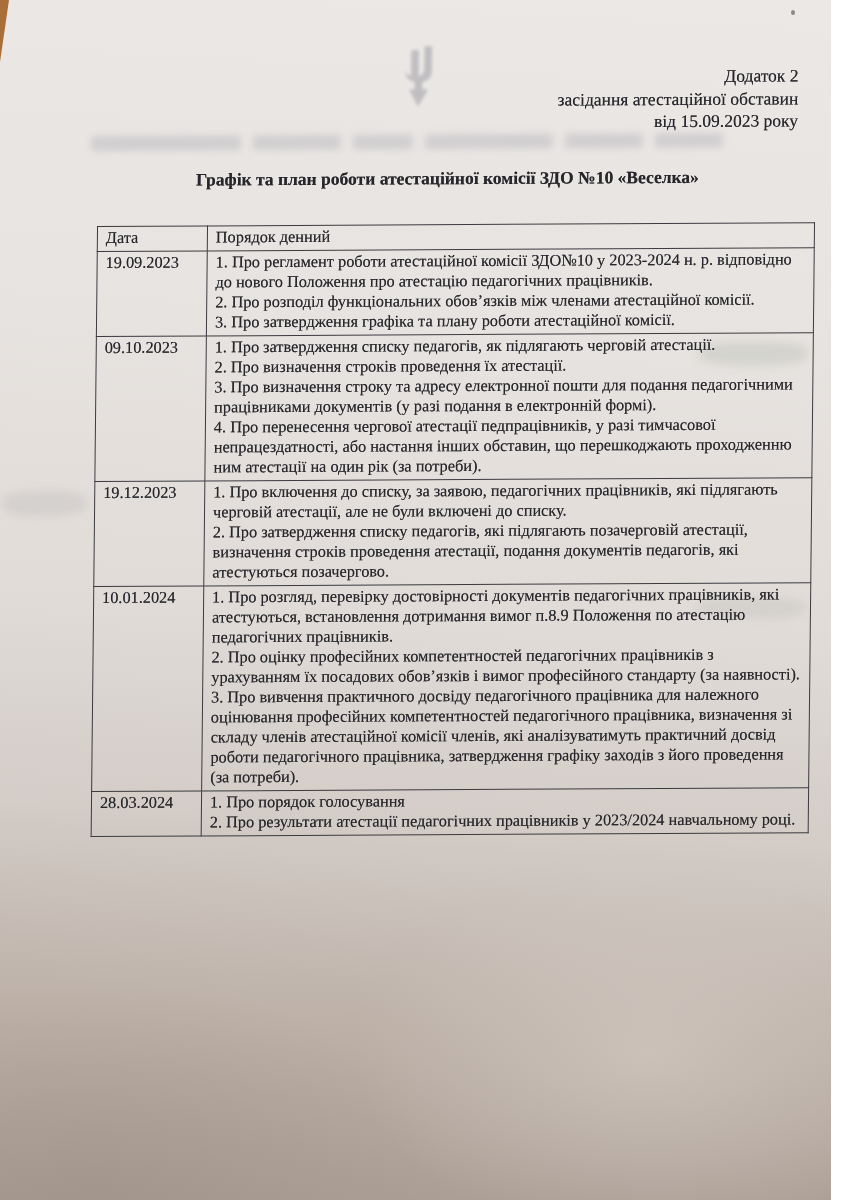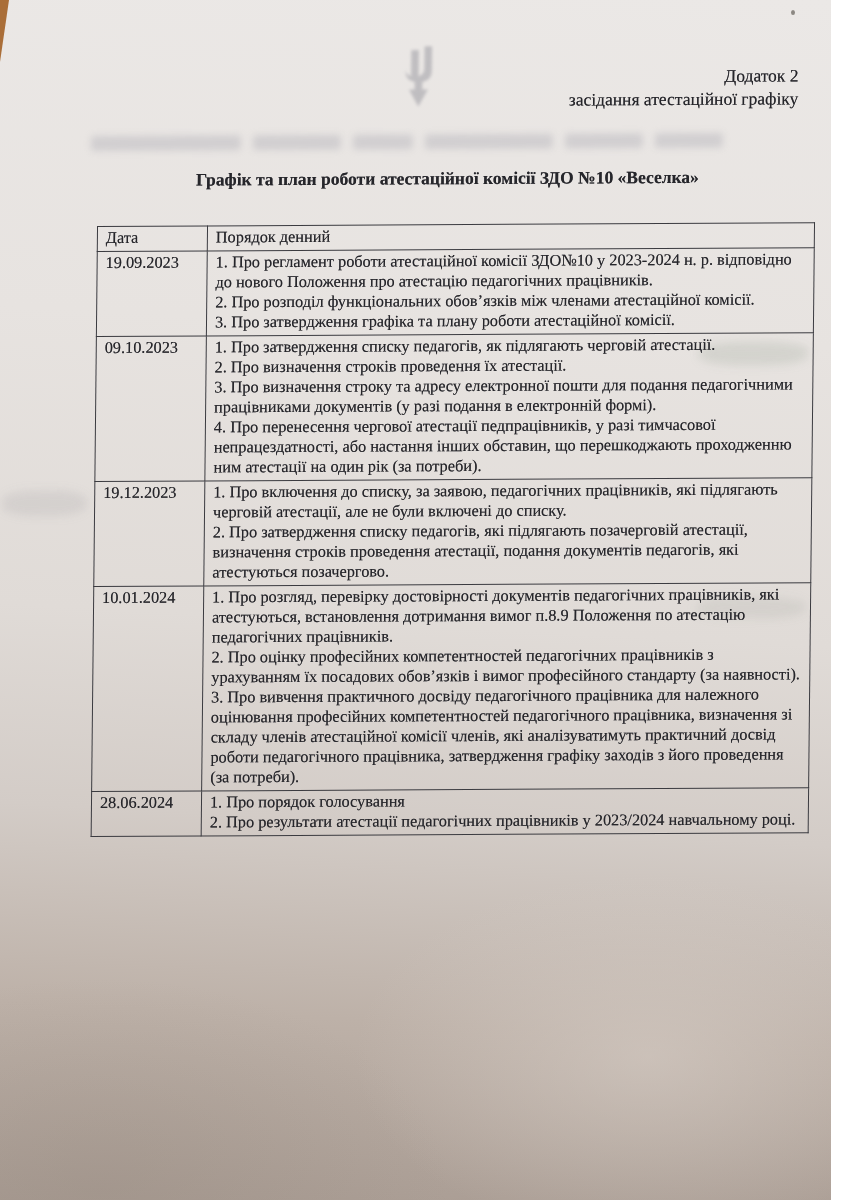--- a/index.html
+++ b/index.html
@@ -86,21 +86,22 @@
       <span style="width:128px"></span>
         <span style="width:78px"></span>
         <span style="width:68px"></span>
     </div>
     <div class="smudge a"></div>
     <div class="smudge b"></div>
     <div class="smudge c"></div>
 
     <div class="annex">
       <div>Додаток 2</div>
-      <div>засідання атестаційної графіку</div>
+      <div>засідання атестаційної обставин</div>
+      <div>від 15.09.2023 року</div>
     </div>
 
     <div class="doc-title">Графік та план роботи атестаційної комісії ЗДО №10 «Веселка»</div>
 
     <table class="schedule">
       <thead>
         <tr>
           <th class="col-date">Дата</th>
           <th>Порядок денний</th>
         </tr>
@@ -132,21 +133,21 @@
   </tr>
           <tr>
     <td class="col-date">10.01.2024</td>
     <td>
               <div class="agenda-item">1. Про розгляд, перевірку достовірності документів педагогічних працівників, які атестуються, встановлення дотримання вимог п.8.9 Положення по атестацію педагогічних працівників.</div>
               <div class="agenda-item">2. Про оцінку професійних компетентностей педагогічних працівників з урахуванням їх посадових обов’язків і вимог професійного стандарту (за наявності).</div>
               <div class="agenda-item">3. Про вивчення практичного досвіду педагогічного працівника для належного оцінювання професійних компетентностей педагогічного працівника, визначення зі складу членів атестаційної комісії членів, які аналізуватимуть практичний досвід роботи педагогічного працівника, затвердження графіку заходів з його проведення (за потреби).</div>
             </td>
   </tr>
           <tr>
-    <td class="col-date">28.06.2024</td>
+    <td class="col-date">28.03.2024</td>
     <td>
               <div class="agenda-item">1. Про порядок голосування</div>
               <div class="agenda-item">2. Про результати  атестації педагогічних працівників у 2023/2024 навчальному році.</div>
             </td>
   </tr>
         </tbody>
     </table>
 
   </div>
 </div>

